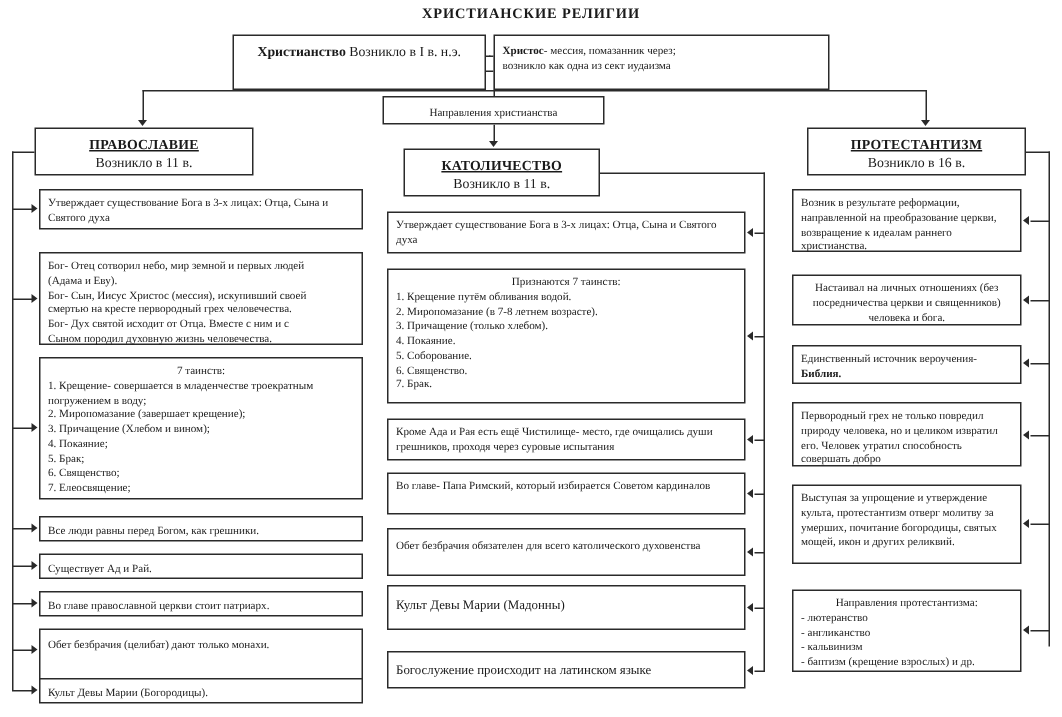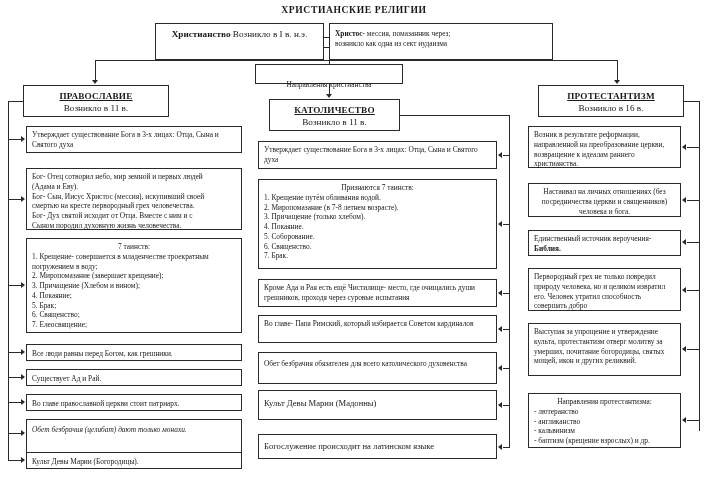--- a/index.html
+++ b/index.html
@@ -96,21 +96,21 @@
   <div class="box center hdr" style="left:155px; top:23px; width:169px; height:37px;">
     <span class="b">Христианство</span>
     <span>Возникло в I в. н.э.</span>
   </div>
 
   <div class="box" style="left:329px; top:23px; width:224px; height:37px; padding-top:5px;">
     <div><span class="b">Христос</span><span>- мессия, помазанник через;</span></div>
     <div>возникло как одна из сект иудаизма</div>
   </div>
 
-  <div class="box center" style="left:255px; top:64px; width:148px; height:19px; padding-top:15px;">
+  <div class="box center" style="left:255px; top:64px; width:148px; height:19px; padding-top:5px;">
     <span>Направления христианства</span>
   </div>
 
   <div class="box center hdr" style="left:23px; top:85px; width:146px; height:32px;">
     <span class="t1">ПРАВОСЛАВИЕ</span>
     <span class="t2">Возникло в 11 в.</span>
   </div>
 
   <div class="box center hdr" style="left:269px; top:99px; width:131px; height:32px;">
     <span class="t1">КАТОЛИЧЕСТВО</span>
@@ -152,21 +152,21 @@
   </div>
 
   <div class="box" style="left:26px; top:369px; width:216px; height:17px; padding-top:4px;">
     <span>Существует Ад и Рай.</span>
   </div>
 
   <div class="box" style="left:26px; top:394px; width:216px; height:17px; padding-top:4px;">
     <span>Во главе православной церкви стоит патриарх.</span>
   </div>
 
-  <div class="box" style="left:26px; top:419px; width:216px; height:35px; padding-top:5px;font-style:italic;">
+  <div class="box" style="left:26px; top:419px; width:216px; height:35px; padding-top:5px;">
     <span>Обет безбрачия (целибат) дают только монахи.</span>
   </div>
 
   <div class="box" style="left:26px; top:452px; width:216px; height:17px; padding-top:4px;">
     <span>Культ Девы Марии (Богородицы).</span>
   </div>
 
   <div class="box" style="left:258px; top:141px; width:239px; height:28px;">
     <span>Утверждает существование Бога в 3-х лицах: Отца, Сына и Святого духа</span>
   </div>

